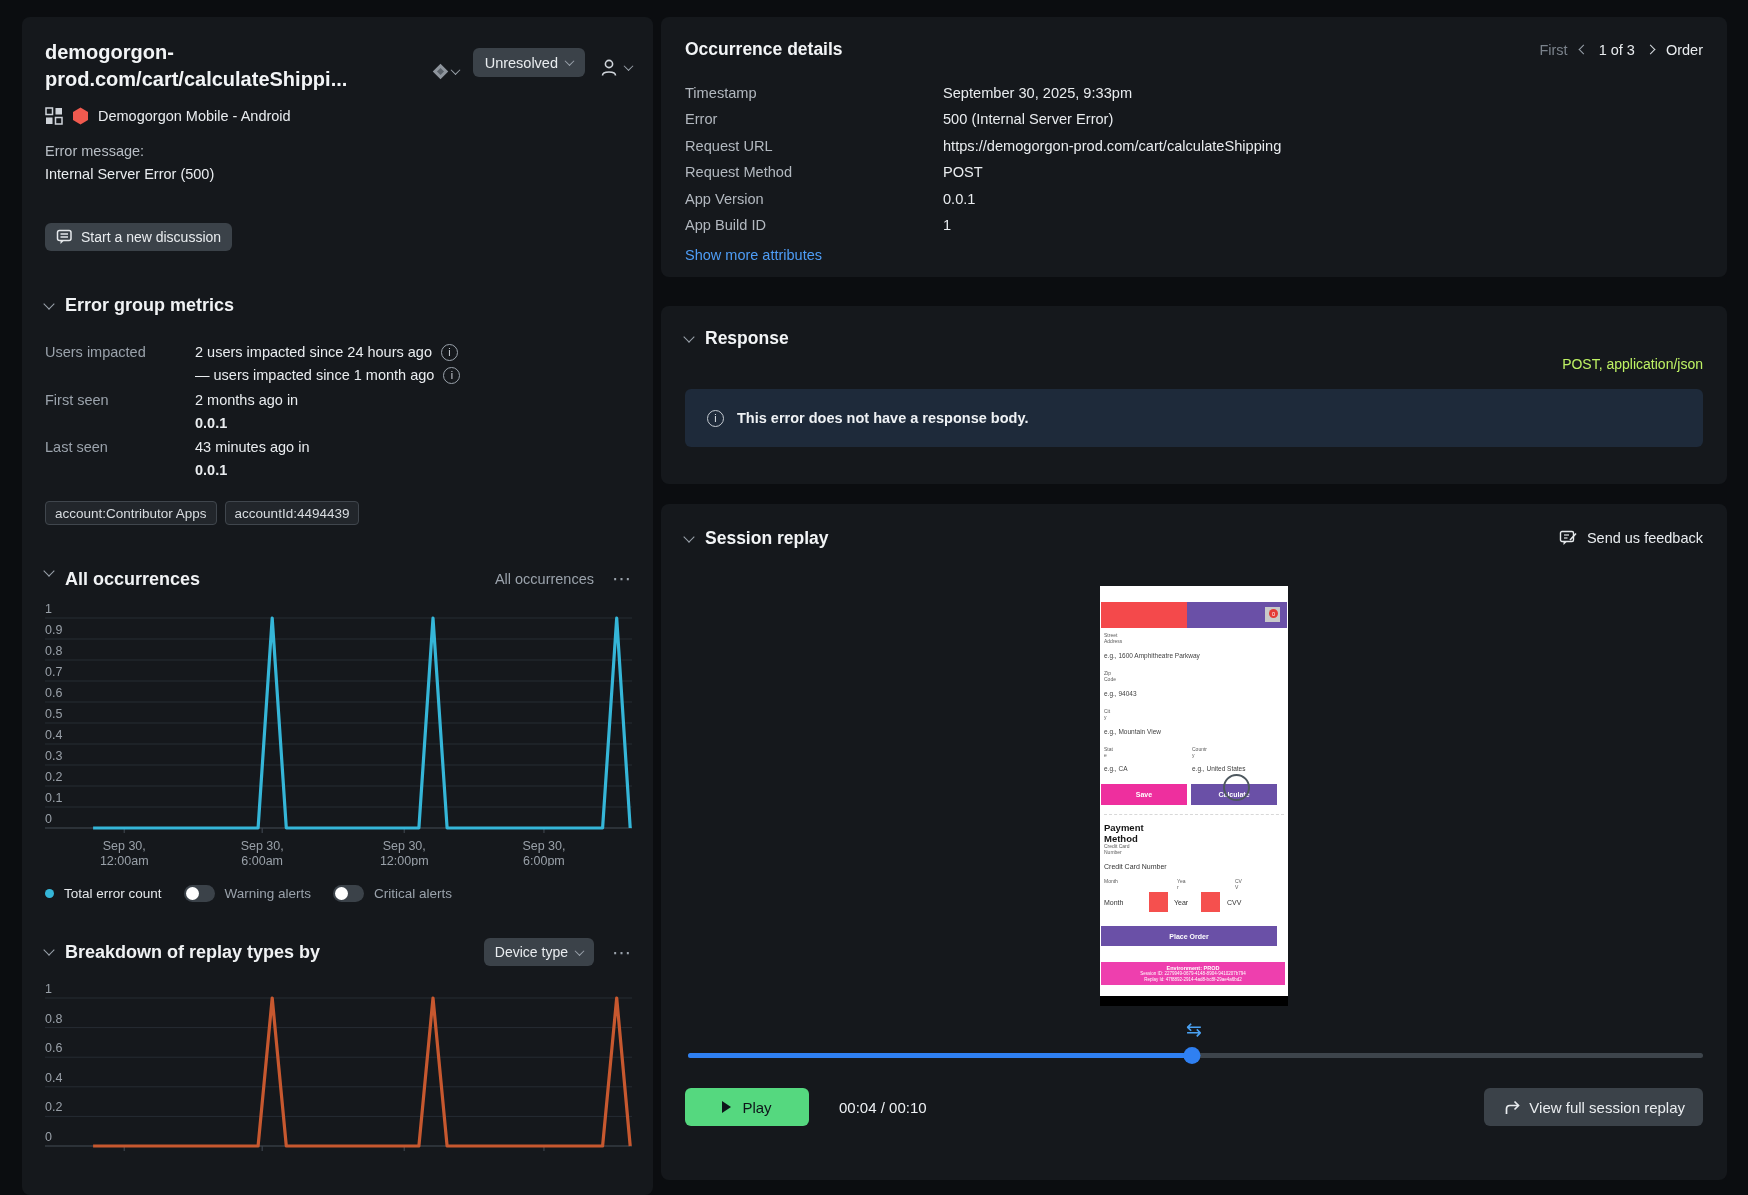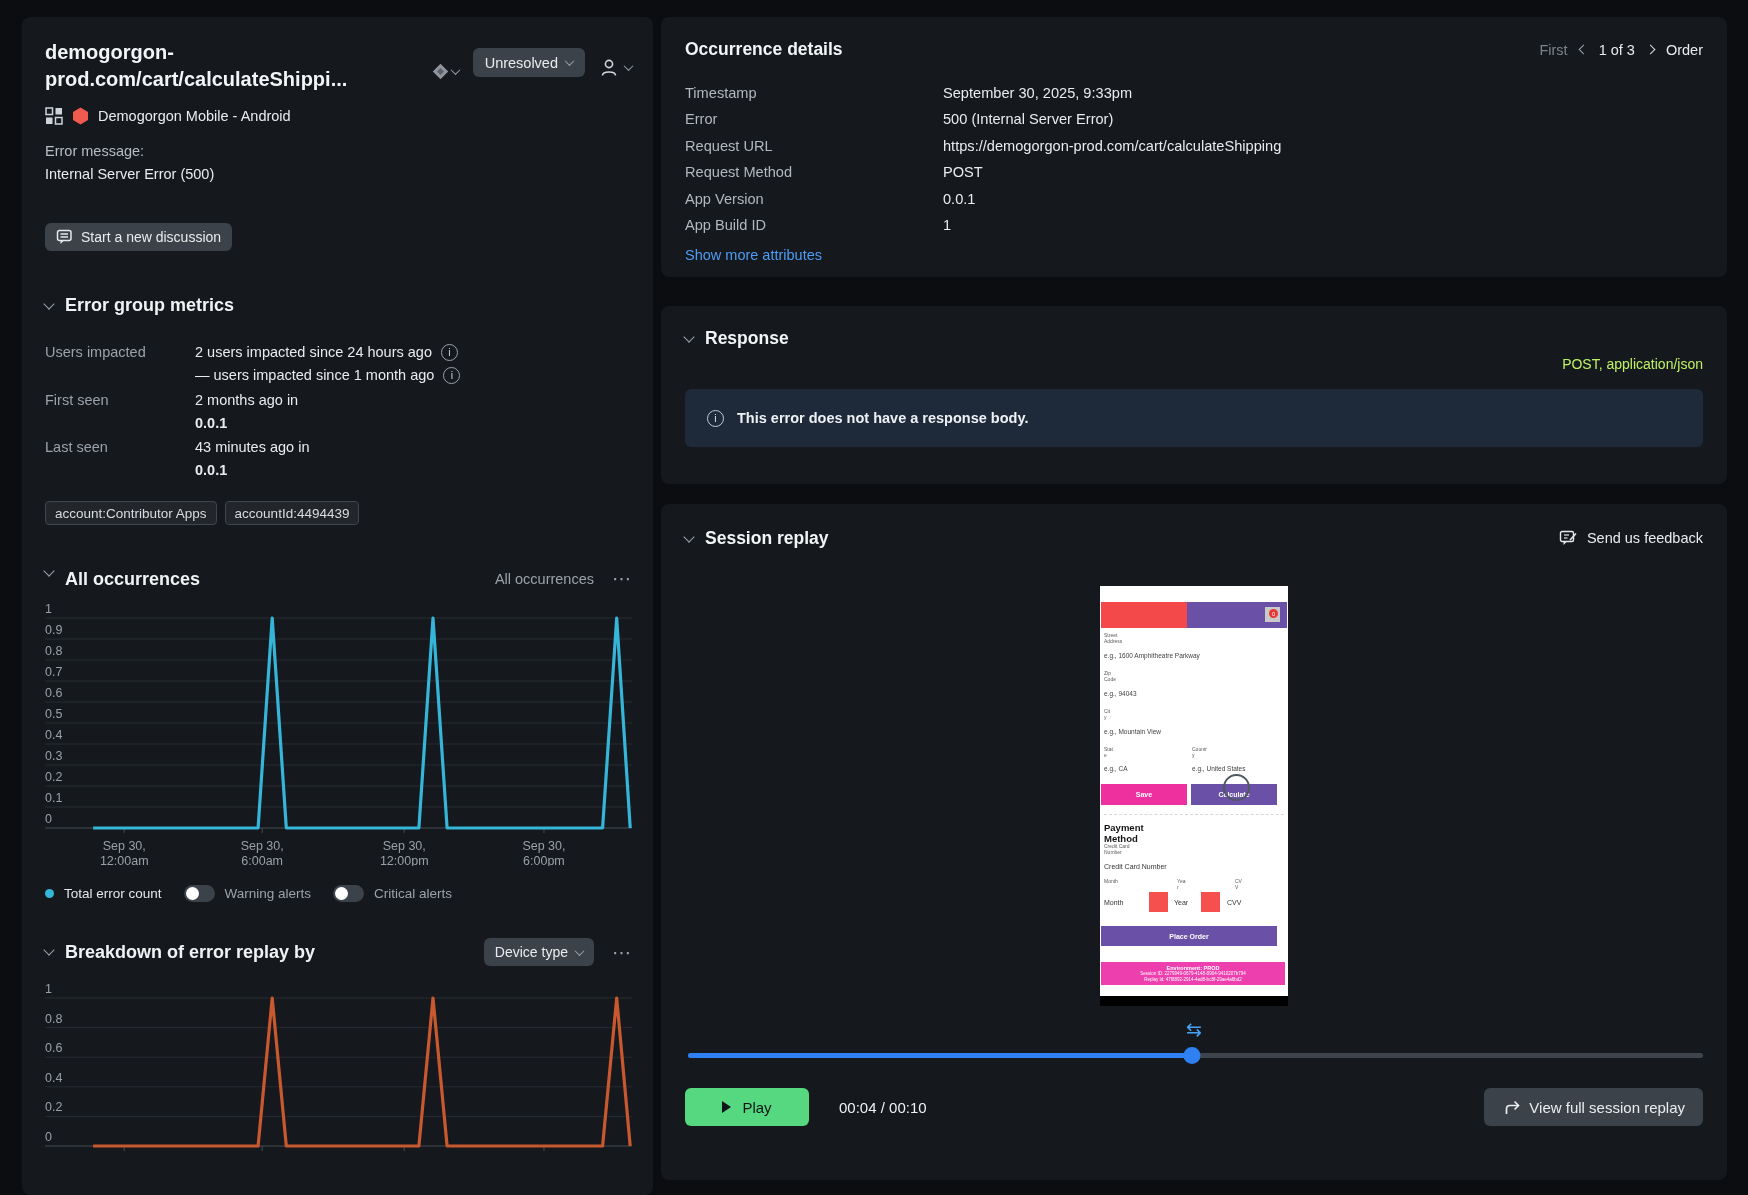--- a/index.html
+++ b/index.html
@@ -265,21 +265,21 @@
       <span class="dot"></span>
       <span class="l-main">Total error count</span>
       <span class="toggle"></span>
       <span class="l-dim">Warning alerts</span>
       <span class="toggle"></span>
       <span class="l-dim">Critical alerts</span>
     </div>
 
     <div class="bd-head">
       <span class="sec-chev"></span>
-      <span class="sec-title">Breakdown of error replay by</span>
+      <span class="sec-title">Breakdown of replay types by</span>
       <span class="occ-right">
         <button class="btn devtype-btn">
           <span>Device type</span>
           <span class="chev"></span>
         </button>
         <span class="dots">⋯</span>
       </span>
     </div>
 
     <svg id="chart2" width="587" height="210" style="margin-top:16px; display:block;">

